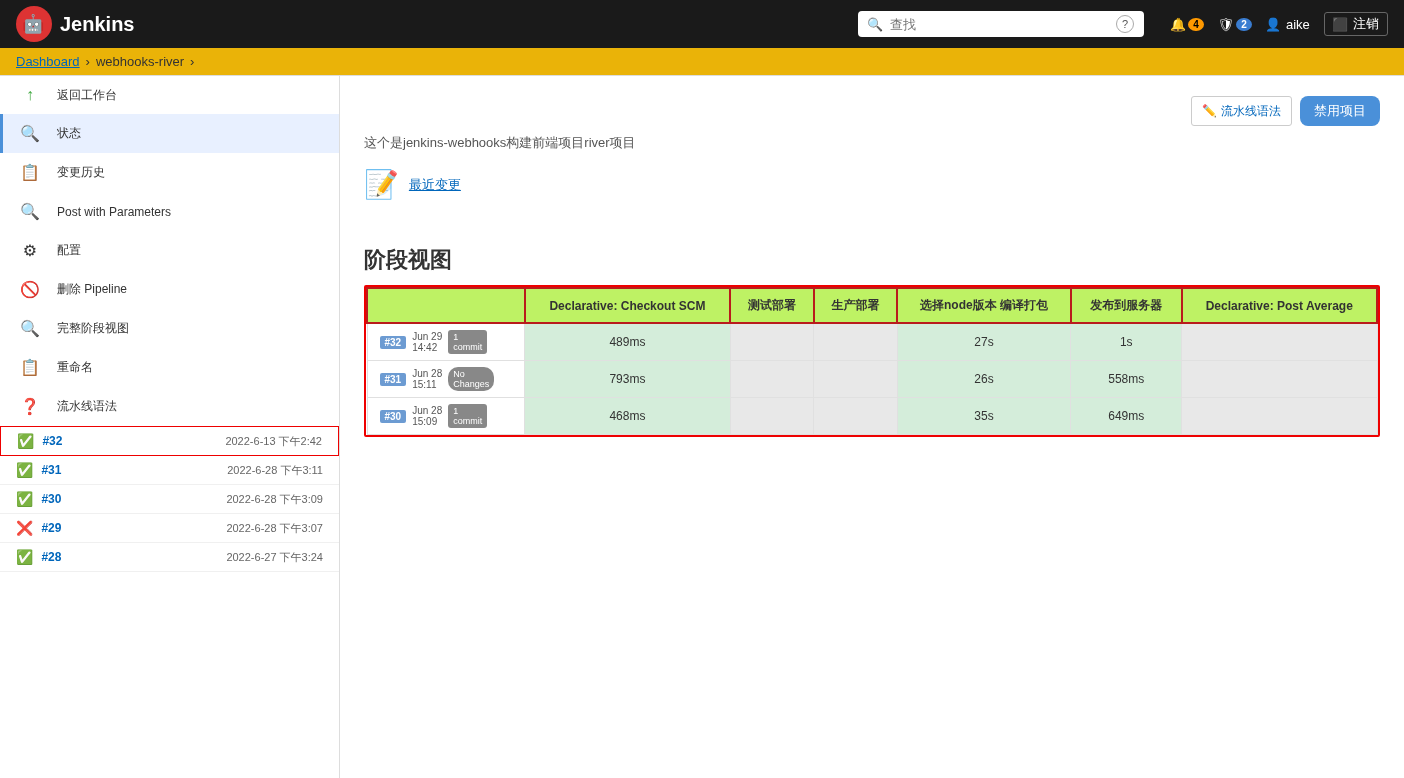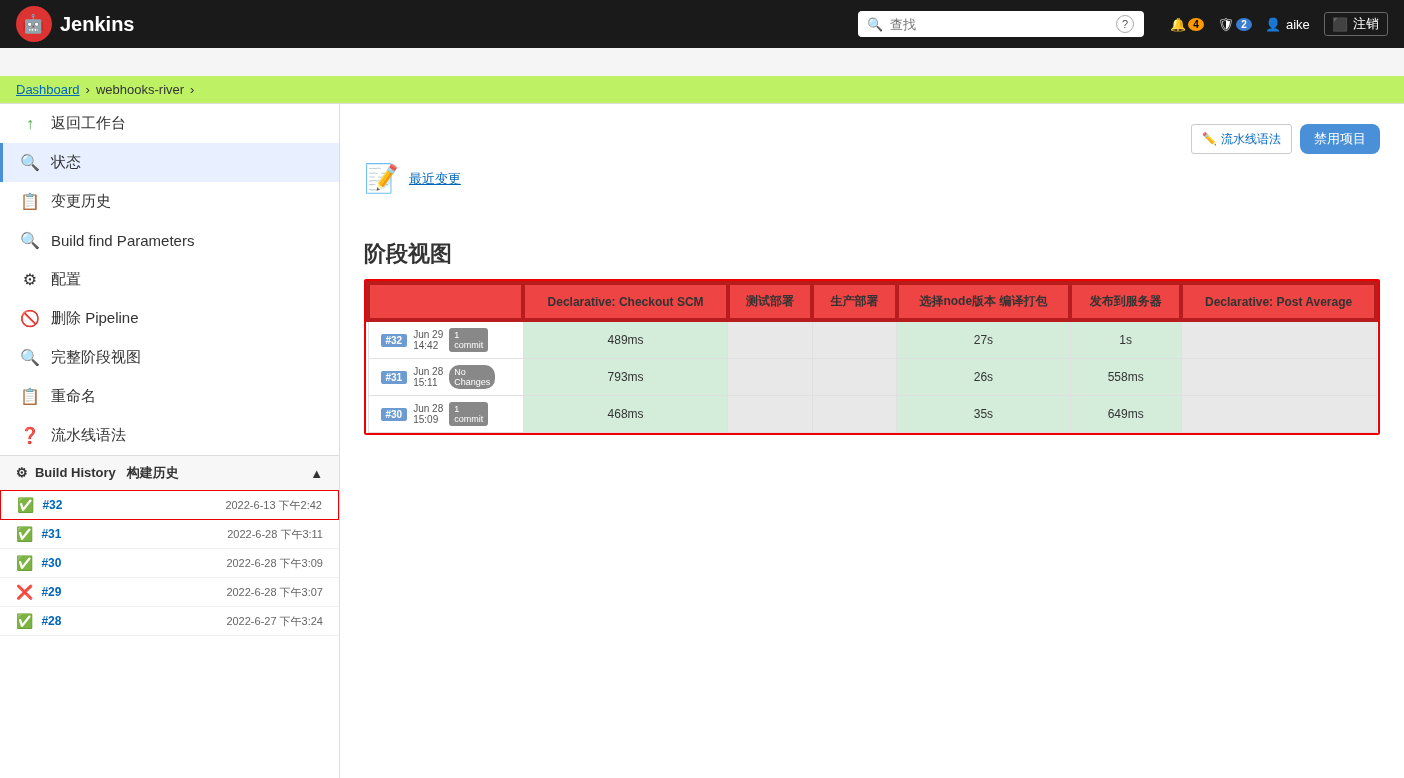--- a/index.html
+++ b/index.html
@@ -70,28 +70,27 @@
       font-weight: bold;
       padding: 1px 5px;
       margin-left: 2px;
     }
     .badge-blue { background: #3a7dd1; color: #fff; }
     .header-user { display: flex; align-items: center; gap: 4px; font-size: 13px; }
     .header-logout { display: flex; align-items: center; gap: 4px; font-size: 13px; border: 1px solid #666; padding: 2px 8px; border-radius: 3px; }
 
     
     .breadcrumb {
-      background: #bef264;
+      background: #eab308;
       border-bottom: 1px solid #ddd;
       padding: 6px 16px;
       display: flex;
       align-items: center;
       gap: 6px;
       font-size: 13px;
-      margin-top: 28px;
     }
     .breadcrumb a { color: #0066bb; text-decoration: underline; }
 
     
     .main-layout {
       display: flex;
       height: calc(100vh - 72px);
     }
 
     
@@ -110,21 +109,21 @@
       cursor: pointer;
       color: #333;
       text-decoration: none;
       border-left: 3px solid transparent;
     }
     .sidebar-item.active {
       background: #e8f0ff;
       border-left: 3px solid #4a90d9;
     }
     .sidebar-item .icon { font-size: 16px; width: 22px; text-align: center; }
-    .sidebar-item .label { font-size: 15px; }
+    .sidebar-item .label { font-size: 12px; margin-left: 6px; }
 
     
     .build-history-header {
       display: flex;
       align-items: center;
       justify-content: space-between;
       padding: 8px 16px;
       background: #f7f7f7;
       border-top: 1px solid #ddd;
       font-size: 13px;
@@ -213,22 +212,22 @@
       border: 2px solid #e00;
       border-radius: 2px;
       overflow-x: auto;
     }
     .stage-table {
       width: 100%;
       border-collapse: collapse;
       min-width: 900px;
     }
     .stage-table th {
-      background: #ef4444;
-      border: 4px solid #b91c1c;
+      background: #bef264;
+      border: 2px solid #b91c1c;
       padding: 8px 12px;
       font-size: 12px;
       font-weight: bold;
       text-align: center;
       color: #333;
     }
     .stage-table td {
       border: 1px solid #e0e0e0;
       padding: 6px 12px;
       text-align: center;
@@ -313,21 +312,21 @@
     <a class="sidebar-item active" href="#">
       <span class="icon">🔍</span>
       <span class="label">状态</span>
     </a>
     <a class="sidebar-item" href="#">
       <span class="icon">📋</span>
       <span class="label">变更历史</span>
     </a>
     <a class="sidebar-item" href="#">
       <span class="icon">🔍</span>
-      <span class="label">Build find Parameters</span>
+      <span class="label">Post with Parameters</span>
     </a>
     <a class="sidebar-item" href="#">
       <span class="icon">⚙</span>
       <span class="label">配置</span>
     </a>
     <a class="sidebar-item" href="#">
       <span class="icon" style="color:#c00;">🚫</span>
       <span class="label">删除 Pipeline</span>
     </a>
     <a class="sidebar-item" href="#">
@@ -336,27 +335,20 @@
     </a>
     <a class="sidebar-item" href="#">
       <span class="icon">📋</span>
       <span class="label">重命名</span>
     </a>
     <a class="sidebar-item" href="#">
       <span class="icon">❓</span>
       <span class="label">流水线语法</span>
     </a>
 
-    <div class="build-history-header">
-      <span>
-        <span style="cursor:pointer;">⚙</span>
-        &nbsp;<span>Build History</span> &nbsp; <span>构建历史</span>
-      </span>
-      <span style="cursor:pointer;">▲</span>
-    </div>
 
     <div class="build-list-item selected" style="border:1px solid #e00;background:#fff;">
       <span class="status-icon status-ok">✅</span>
       <span class="build-num">#32</span>
       <span class="build-time">2022-6-13 下午2:42</span>
     </div>
     <div class="build-list-item">
       <span class="status-icon status-ok">✅</span>
       <span class="build-num">#31</span>
       <span class="build-time">2022-6-28 下午3:11</span>
@@ -382,20 +374,21 @@
     <div class="top-actions">
       <button class="btn-edit-desc">
         <span>✏️</span>
         <span>流水线语法</span>
       </button>
       <button class="btn-disable">
         <span>禁用项目</span>
       </button>
     </div>
 
+    <div class="page-subtitle">这个是jenkins-webhooks构建前端项目river项目</div>
 
     <div class="recent-changes">
       <span class="recent-changes-icon">📝</span>
       <a href="#">最近变更</a>
     </div>
 
     <div class="stage-view-label">阶段视图</div>
 
     <div class="stage-view-container">
       <table class="stage-table">

